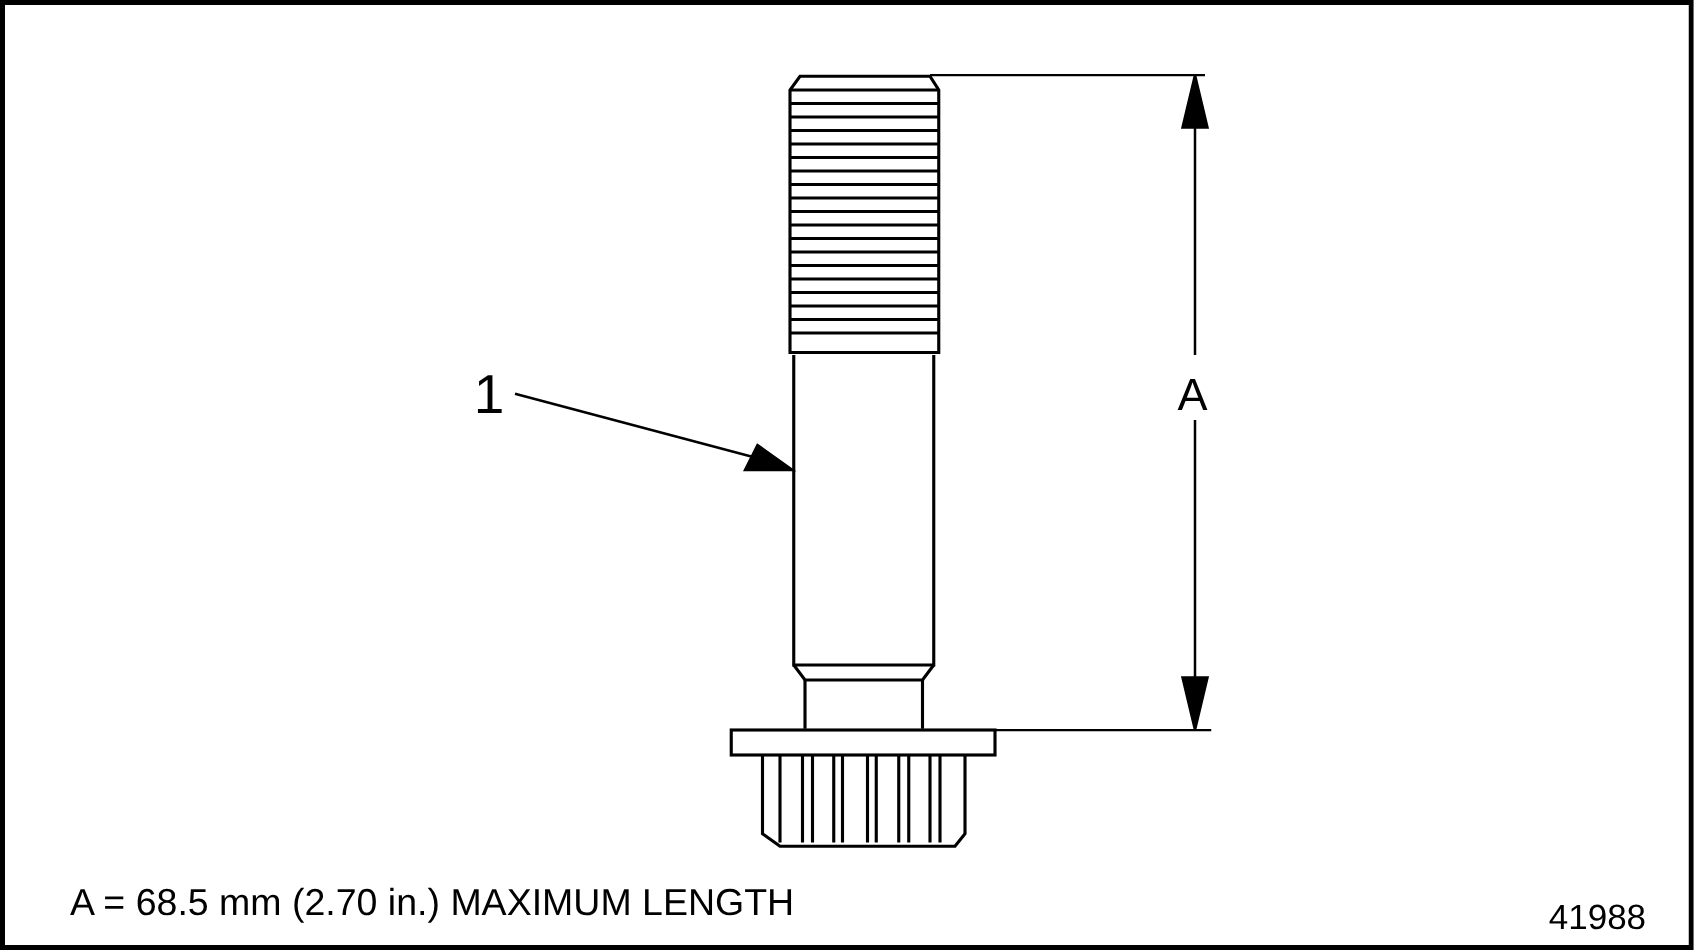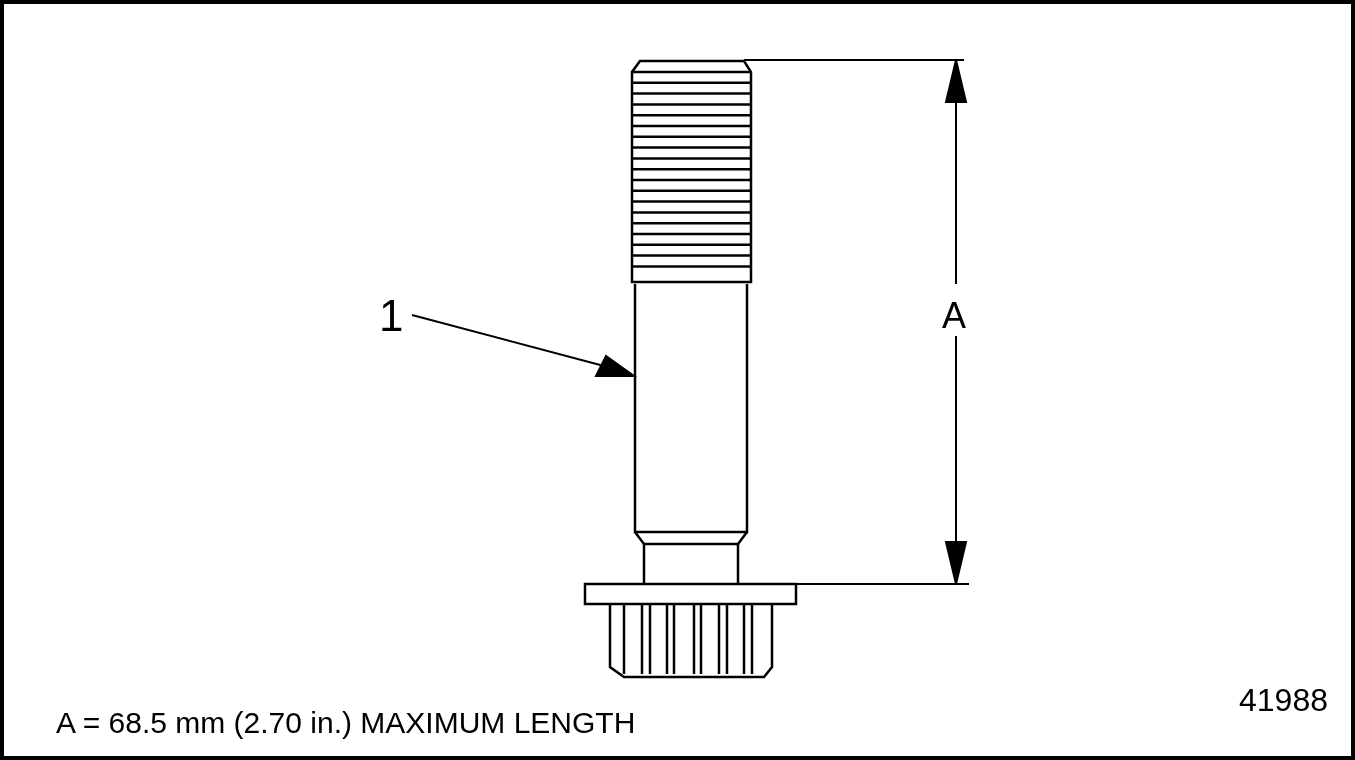--- a/index.html
+++ b/index.html
@@ -6,21 +6,21 @@
   #frame {
     position: relative; width: 1355px; height: 760px;
     box-sizing: border-box; border: 4px solid #000000; background: #ffffff;
     overflow: hidden;
   }
   svg { position: absolute; left: 0; top: 0; }
   .lbl { position: absolute; font-family: "Liberation Sans", sans-serif; color: #000; white-space: nowrap; line-height: 1; }
   #callout-1 { left: 375px; top: 290px; font-size: 44px; }
   #dim-a { left: 938px; top: 292px; font-size: 36px; background: #fff; padding: 2px 0; }
   #caption { left: 52px; top: 704px; font-size: 30px; }
-  #fig-id { left: 1235px; top: 680px; font-size: 32px; }
+  #fig-id { left: 1235px; top: 716px; font-size: 28px; }
 </style>
 </head>
 <body>
 
 <div id="frame">
   <svg width="1355" height="760" viewBox="0 0 1355 760" fill="none" stroke="#000" stroke-width="2.5">
 
     <g>
       <path d="M628 278 L628 68 L636 57 L740 57 L747 68 L747 278 Z"></path>
       <g id="thread-lines">

